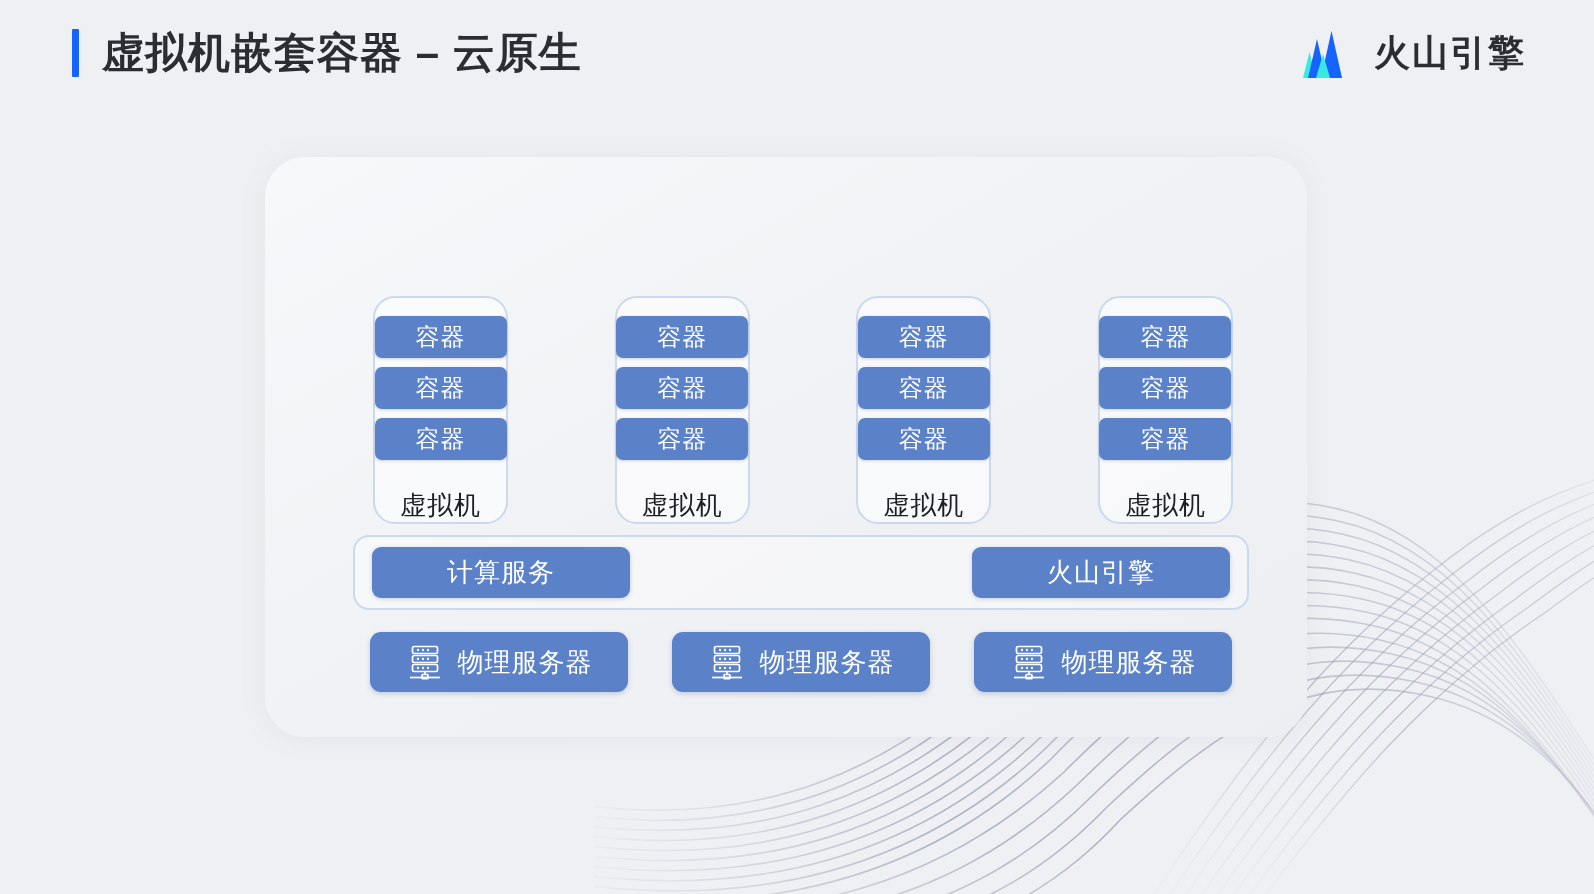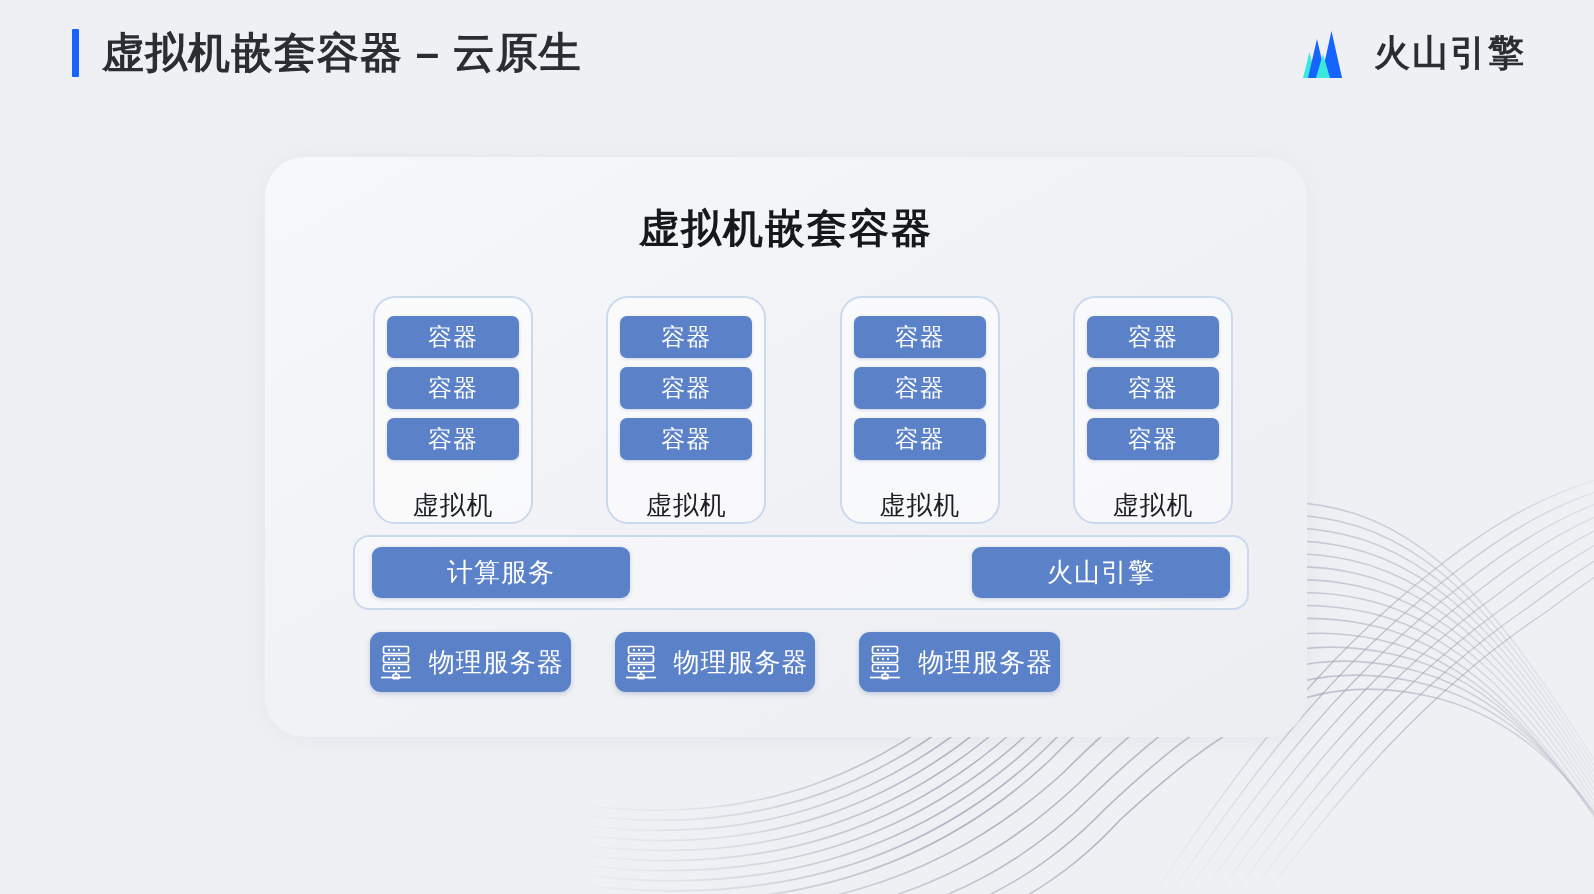--- a/index.html
+++ b/index.html
@@ -106,21 +106,21 @@
     position: absolute;
     left: 108px;
     top: 139px;
     width: 860px;
     height: 228px;
     display: flex;
     justify-content: space-between;
   }
 
   .vm-box {
-    width: 160px;
+    width: 135px;
     height: 228px;
     border: 2px solid #cbd9ee;
     border-radius: 22px;
     background: rgba(255,255,255,0.55);
     display: flex;
     flex-direction: column;
     align-items: center;
     padding-top: 18px;
   }
 
@@ -172,21 +172,21 @@
     text-align: center;
     letter-spacing: 1px;
     box-shadow: 0 1px 4px rgba(60,90,150,0.25);
   }
 
   
   #servers-row {
     position: absolute;
     left: 105px;
     top: 475px;
-    width: 690px;
+    width: 862px;
     height: 60px;
     display: flex;
     justify-content: space-between;
     gap: 44px;
   }
 
   .server-chip {
     width: 262px;
     height: 60px;
     background: #5b82c8;
@@ -259,21 +259,20 @@
       <polygon points="14,50 23,11 32,50" fill="#1664ff"></polygon>
       <polygon points="27,50 37.5,3 48,50" fill="#1664ff"></polygon>
       <polygon points="22,50 29,26 36,50" fill="#3ae8e0"></polygon>
     </svg>
     <div id="brand-text">火山引擎</div>
   </div>
 </div>
 
 <div id="arch-card">
 
-  <div id="card-title">虚拟机嵌套容器</div>
 
   <div id="vm-row">
 
     <div class="vm-box">
       <div class="container-chip">容器</div>
       <div class="container-chip">容器</div>
       <div class="container-chip">容器</div>
       <div class="vm-label">虚拟机</div>
     </div>
 

